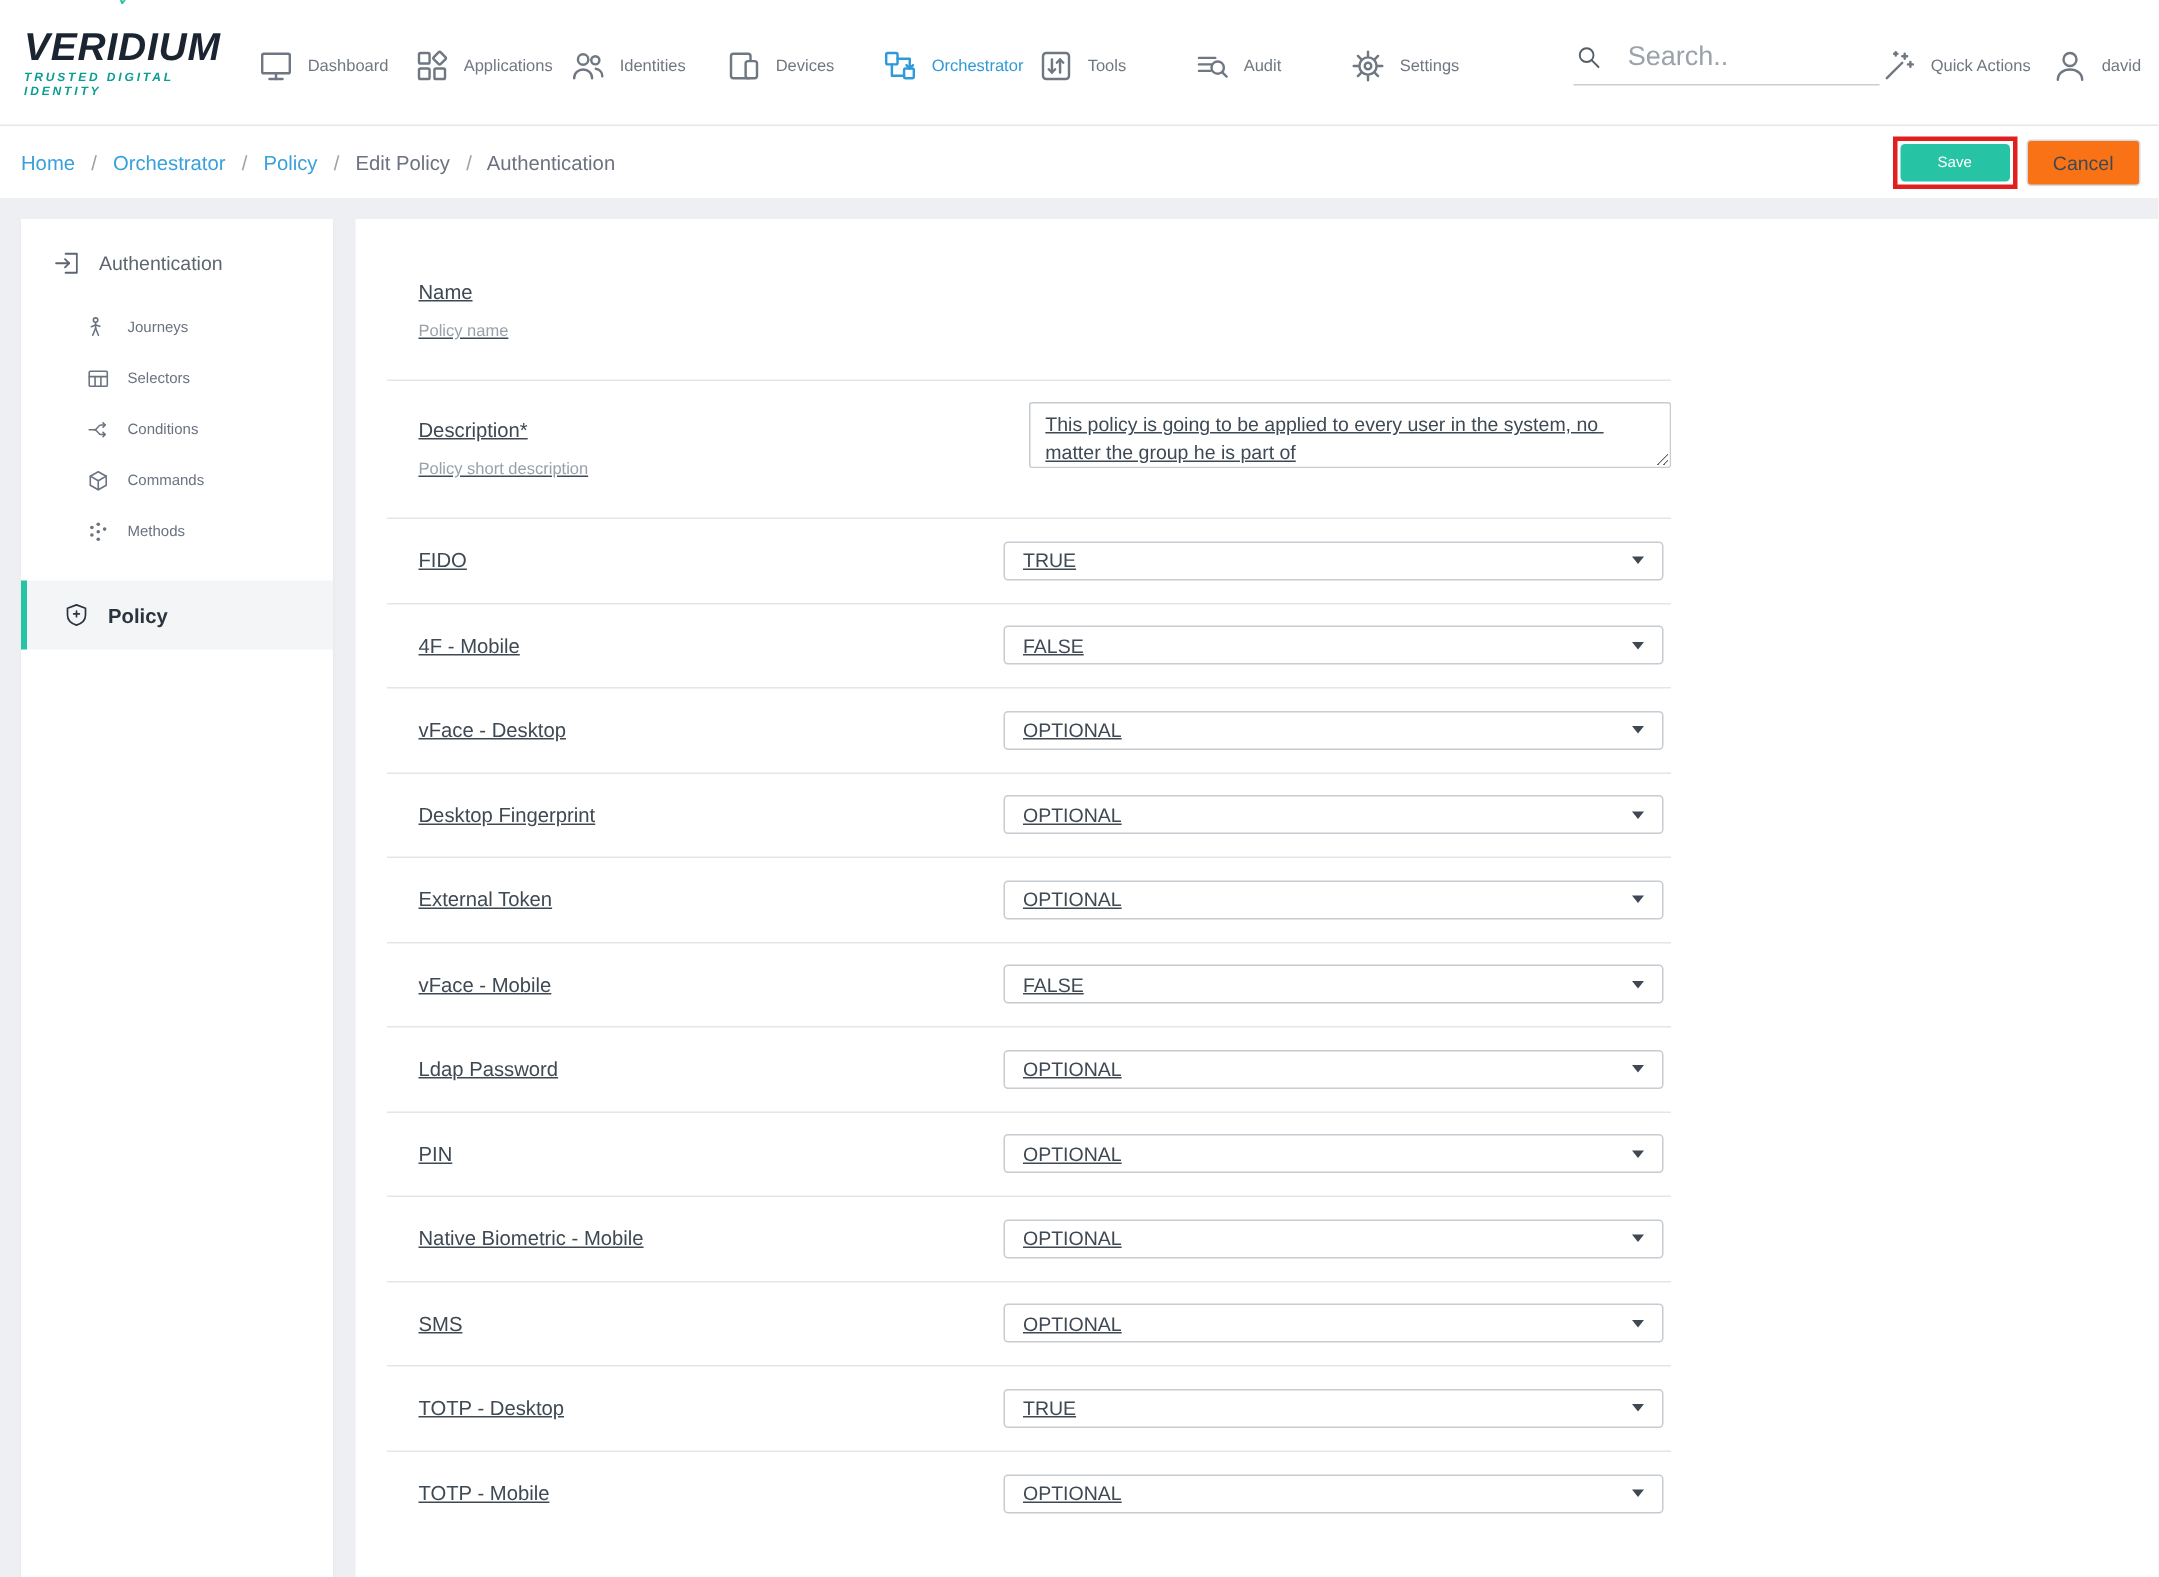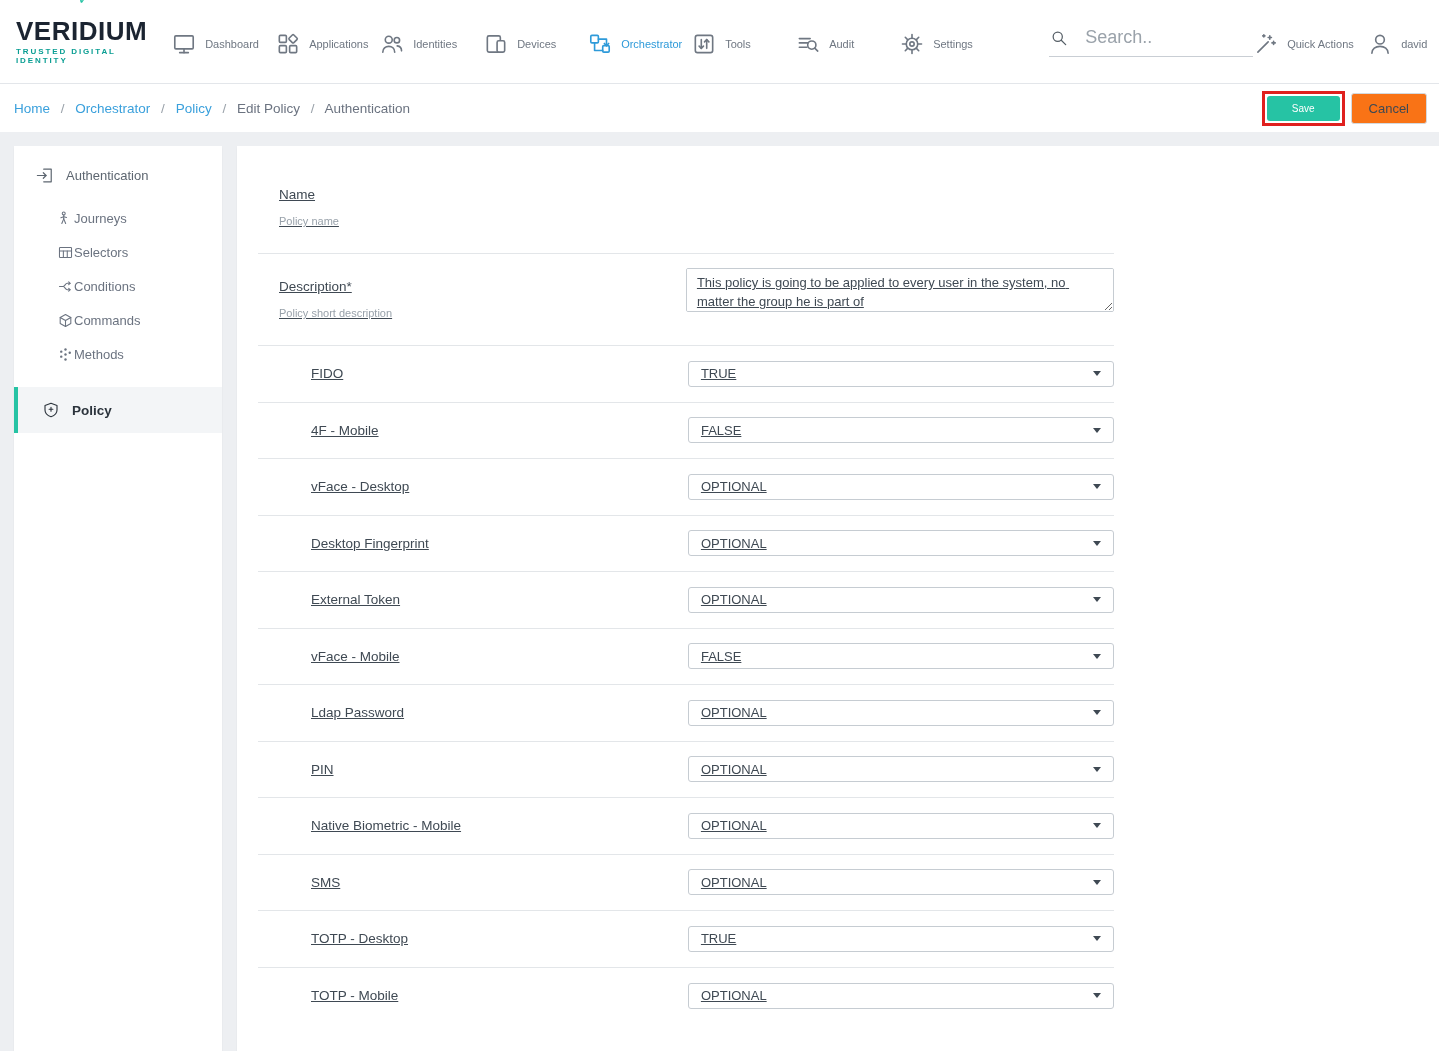--- a/index.html
+++ b/index.html
@@ -16,21 +16,21 @@
 
   
   .topbar {
     height: 84px;
     background: #fff;
     border-bottom: 1px solid #e3e6ea;
     display: flex;
     align-items: center;
     padding: 0 18px 0 16px;
   }
-  .logo { width: 204px; cursor: pointer; }
+  .logo { width: 204px; cursor: pointer; font-style: italic; }
   .logo-text {
     position: relative;
     font-size: 26px;
     font-weight: 700;
     letter-spacing: 0.5px;
     color: var(--brand-navy, #1B2431);
     line-height: 1;
   }
   .logo-check {
     position: absolute;
@@ -127,23 +127,23 @@
     background: #fff;
     box-shadow: 0 1px 2px rgba(0,0,0,0.05);
     padding-top: 6px;
   }
   .sidebar-header {
     display: flex; align-items: center; gap: 12px;
     padding: 14px 10px 16px 21px;
     font-size: 13px; color: #5d6670; cursor: pointer;
   }
   .sidebar-item {
-    display: flex; align-items: center; 
+    display: flex; align-items: center; gap: 11px;
     padding: 8.5px 10px 8.5px 43px;
-    font-size: 13px; color: #6b7380; cursor: pointer;
+    font-size: 10px; color: #6b7380; cursor: pointer;
   }
   .sidebar-policy {
     display: flex; align-items: center; gap: 12px;
     margin-top: 16px;
     padding: 14px 10px 14px 24px;
     font-size: 13.5px; font-weight: 700; color: #2b333c;
     background: #f3f5f7;
     border-left: 4px solid var(--accent-teal, #26C3A4);
     cursor: pointer;
   }
@@ -173,21 +173,21 @@
     padding: 0 10px; font-size: 13px; color: #3f4953;
     font-family: inherit;
   }
   .textarea {
     width: 440px; height: 44px;
     border: 1px solid #c6ccd2; border-radius: 2px;
     padding: 5px 10px; font-size: 13px; color: #3f4953;
     font-family: inherit; resize: both; line-height: 1.45;
   }
   .select-row { height: 56.5px; align-items: center; }
-  .select-row .field-label { width: 390px; margin-left: 32px; }
+  .select-row .field-label { width: 390px; }
   .select-control {
     width: 440px; height: 26px;
     border: 1px solid #c6ccd2; border-radius: 3px;
     background: #fff;
     display: flex; align-items: center; justify-content: space-between;
     padding: 0 12px;
     cursor: pointer;
   }
   .select-value { font-size: 13px; color: #3f4953; }
   .caret {

